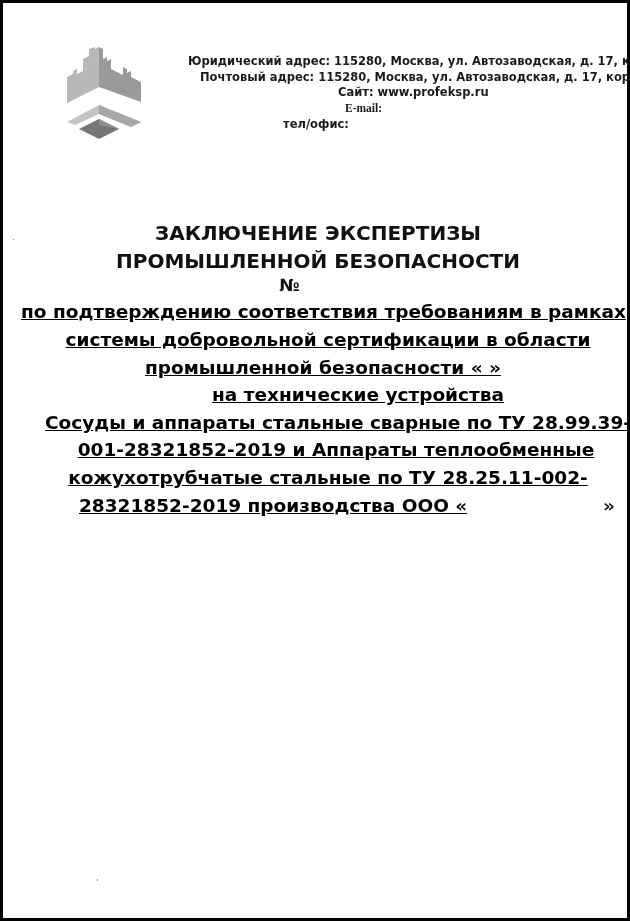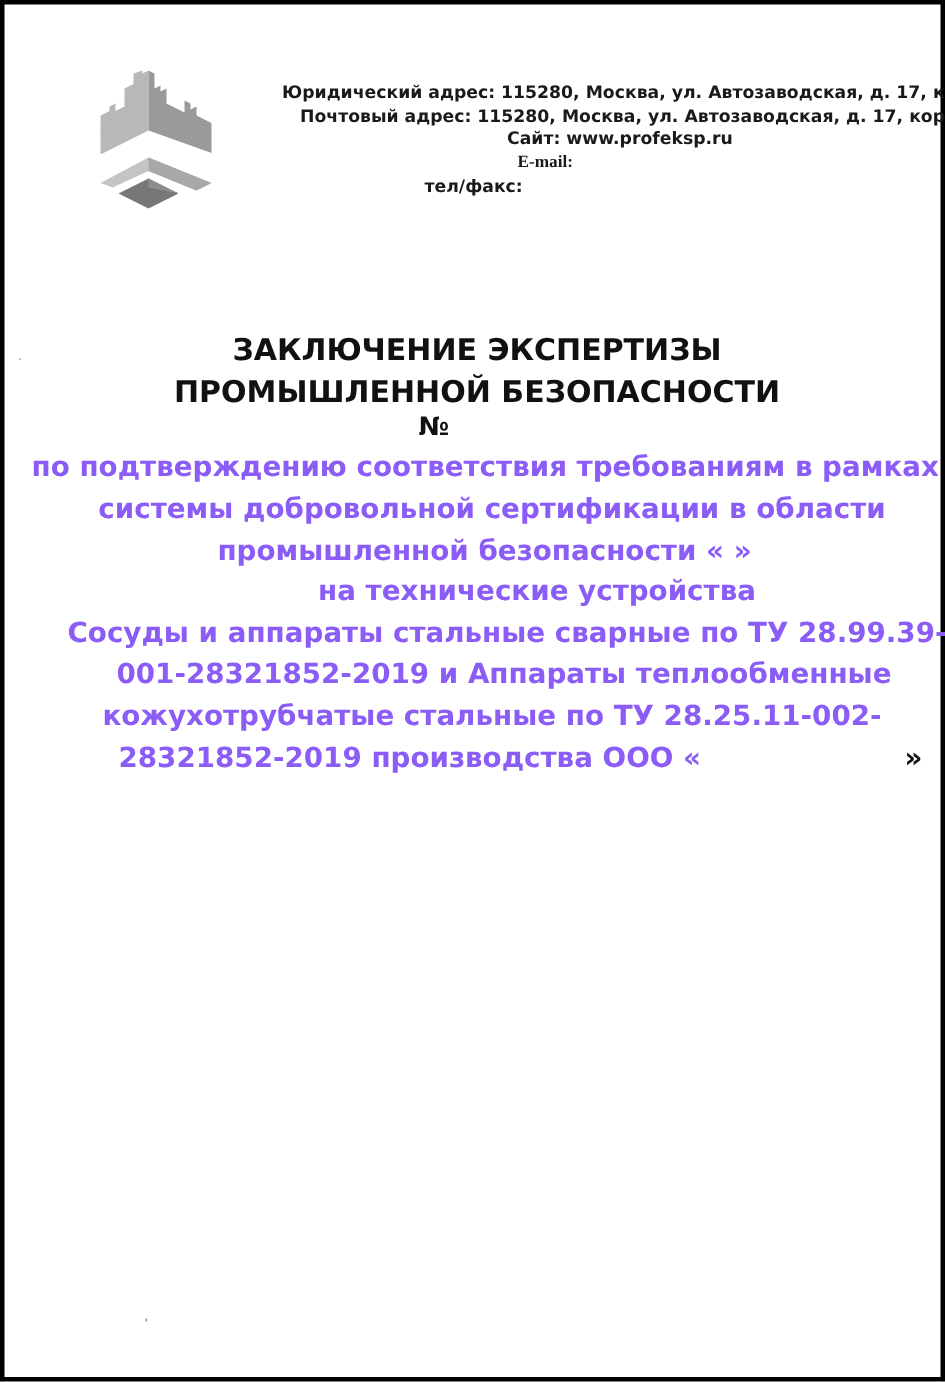--- a/index.html
+++ b/index.html
@@ -10,21 +10,21 @@
     .header div { white-space: nowrap; }
     .h-l1 { position: absolute; left: 15px; top: 0; }
     .h-l2 { position: absolute; left: 27px; top: 16px; }
     .h-l3 { position: absolute; left: 165px; top: 31px; }
     .h-l4 { position: absolute; left: 172px; top: 47px; font-family: Liberation Serif, serif; }
     .h-l5 { position: absolute; left: 110px; top: 63px; }
     .title { position: absolute; left: 0; width: 630px; text-align: center; font-weight: bold; font-size: 20px; color: #111; }
     .t1 { top: 218px; }
     .t2 { top: 246px; }
     .number { position: absolute; left: 276px; top: 272px; font-weight: bold; font-size: 17px; color: #111; }
-    .body-line { position: absolute; left: 0; width: 630px; text-align: center; font-weight: bold; font-size: 18.5px; color: #8b5cf6; white-space: nowrap; }
+    .body-line { position: absolute; left: 0; width: 630px; text-align: center; font-weight: bold; font-size: 18.5px; color: #000000; white-space: nowrap; text-decoration: underline; }
     .b1 { top: 298px; left: 18px; width: 600px; }
     .b2 { top: 326px; left: 10px; }
     .b3 { top: 354px; left: 5px; }
     .b4 { top: 381px; left: 40px; }
     .d1 { top: 409px; left: 20px; }
     .d2 { top: 436px; left: 18px; }
     .d3 { top: 464px; left: 10px; }
     .d4 { top: 492px; left: 76px; width: auto; text-align: right; }
     .d4q { position: absolute; top: 492px; left: 600px; font-weight: bold; font-size: 18.5px; color: #111; }
     .speck { position: absolute; left: 94px; top: 876px; width: 1px; height: 2px; background: #888; }
@@ -41,21 +41,21 @@
     <polygon points="38,58 80,75 70,80 38,67" fill="#a8a8a8"></polygon>
     <polygon points="38,72 58,82 38,92 18,82" fill="#777"></polygon>
     <polygon points="38,72 58,82 38,78" fill="#8e8e8e"></polygon>
   </svg>
 
   <div class="header">
     <div class="h-l1">Юридический адрес: 115280, Москва, ул. Автозаводская, д. 17, корп. 3, офис 11</div>
     <div class="h-l2">Почтовый адрес: 115280, Москва, ул. Автозаводская, д. 17, корп. 3, офис 11</div>
     <div class="h-l3">Сайт: www.profeksp.ru</div>
     <div class="h-l4">E-mail:</div>
-    <div class="h-l5">тел/факс:</div>
+    <div class="h-l5">тел/офис:</div>
   </div>
 
   <div class="title t1">ЗАКЛЮЧЕНИЕ ЭКСПЕРТИЗЫ</div>
   <div class="title t2">ПРОМЫШЛЕННОЙ БЕЗОПАСНОСТИ</div>
   <div class="number">№</div>
 
   <div class="body-line b1">по подтверждению соответствия требованиям в рамках</div>
   <div class="body-line b2">системы добровольной сертификации в области</div>
   <div class="body-line b3">промышленной безопасности «                         »</div>
   <div class="body-line b4">на технические устройства</div>

